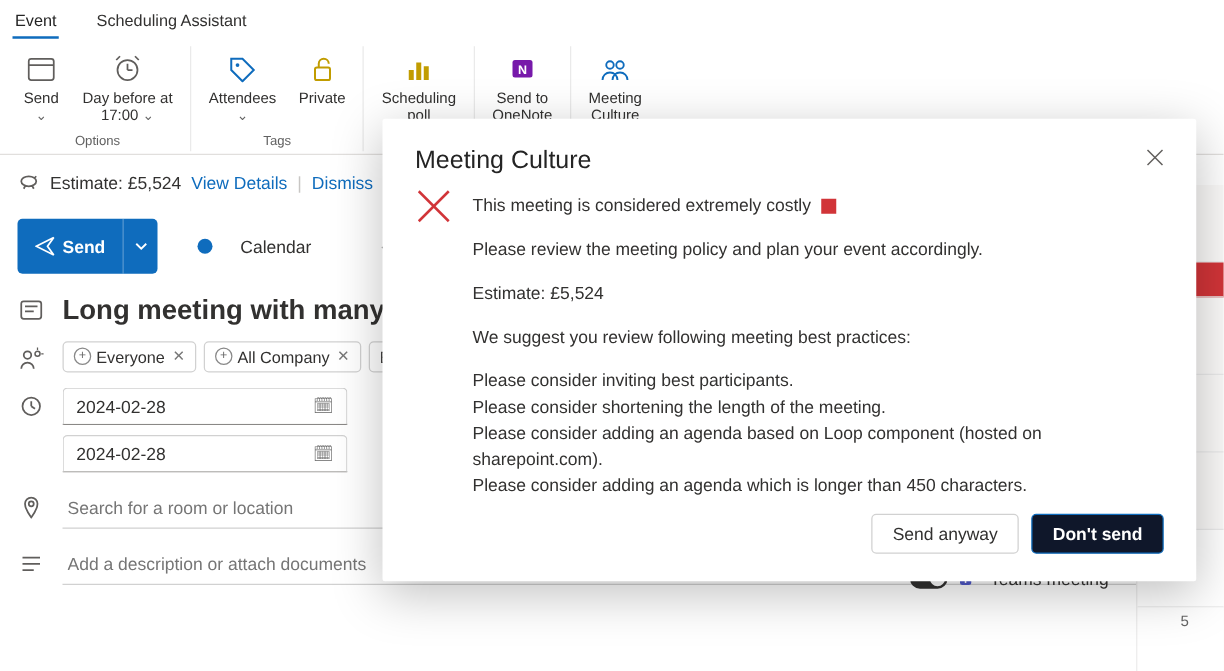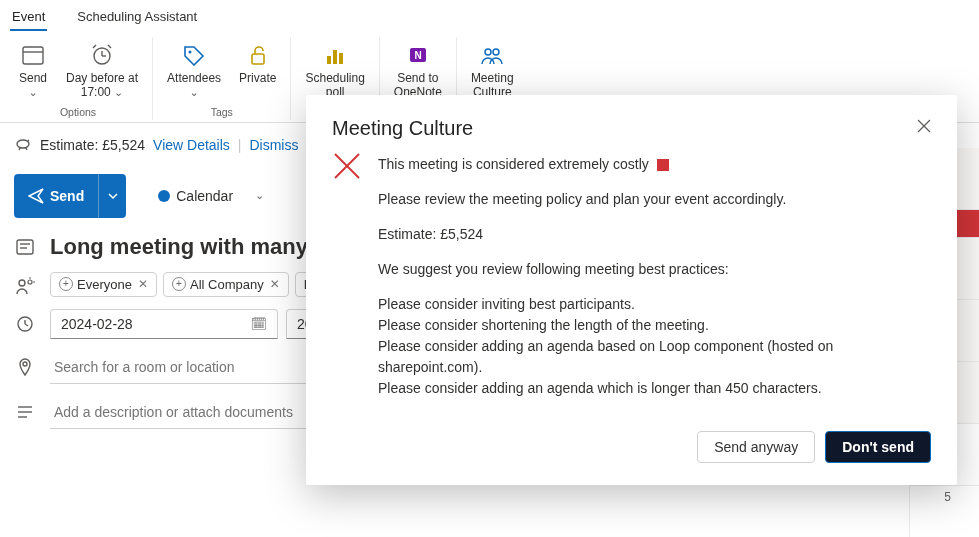--- a/index.html
+++ b/index.html
@@ -25,36 +25,36 @@
 .estimate-bar .icon { color: #605e5c; }
 .link-blue { color: #0f6cbd; cursor: pointer; }
 .sep { color: #c8c6c4; }
 
 
 .send-row { display: flex; align-items: center; gap: 10px; padding: 6px 14px 10px 14px; }
 .send-btn { background: #0f6cbd; color: #fff; border: none; border-radius: 4px; display: flex; align-items: stretch; height: 44px; overflow: hidden; cursor: pointer; }
 .send-btn-main { display: flex; align-items: center; gap: 6px; padding: 0 14px; font-weight: 600; font-size: 14px; }
 .send-btn-drop { width: 28px; display: flex; align-items: center; justify-content: center; border-left: 1px solid rgba(255,255,255,0.3); }
 .calendar-dot { width: 12px; height: 12px; border-radius: 50%; background: #0f6cbd; }
-.calendar-label { font-size: 14px; color: #323130; display: flex; align-items: center; gap: 6px; }
+.calendar-label { font-size: 14px; color: #323130; display: flex; align-items: center; gap: 22px; }
 .calendar-label .chev-d { color: #616161; }
 
 
 .form-row { display: flex; align-items: center; gap: 14px; padding: 6px 14px; }
 .form-icon { width: 22px; display: flex; justify-content: center; color: #616161; }
 .title-input { font-size: 22px; font-weight: 600; color: #323130; border: none; outline: none; flex: 1; background: transparent; }
 .chips { display: flex; flex-wrap: wrap; gap: 6px; }
 .chip { display: flex; align-items: center; gap: 4px; border: 1px solid #d1d1d1; border-radius: 4px; padding: 4px 8px; font-size: 13px; background: #fff; color: #323130; }
 .chip.yellow { background: #fff4ce; border-color: #f0e0a1; }
 .chip .plus { width: 14px; height: 14px; border-radius: 50%; border: 1px solid #888; display: flex; align-items: center; justify-content: center; font-size: 10px; line-height: 1; color: #666; }
 .chip .x { color: #777; font-size: 12px; margin-left: 2px; cursor: pointer; }
 .date-input { border: 1px solid #d1d1d1; border-bottom: 1px solid #8a8886; border-radius: 4px 4px 0 0; padding: 6px 10px; font-size: 14px; width: 228px; display: flex; justify-content: space-between; align-items: center; background: #fff; }
 .date-input .cal-icon { color: #666; font-size: 13px; }
 .field-input { border: none; border-bottom: 1px solid #d1d1d1; padding: 8px 4px; font-size: 14px; color: #666; flex: 1; background: transparent; }
-.dates-col { display: flex; gap: 8px; justify-content: center; }
+.dates-col { display: flex; flex-direction: column; gap: 8px; justify-content: center; }
 
 
 .cal-strip { position: absolute; right: 0; top: 148px; width: 70px; border-left: 1px solid #eaeaea; background: #faf9f8; height: 390px; }
 .cal-cell { height: 62px; border-bottom: 1px solid #eaeaea; display: flex; align-items: flex-start; justify-content: flex-end; padding: 4px 28px 4px 4px; font-size: 12px; color: #666; }
 .cal-cell.red { background: #d13438; color: #fff; justify-content: center; align-items: center; font-weight: 600; }
 .cal-cell.sel { background: #fff; }
 
 
 
 .teams-row { position: absolute; right: 92px; top: 454px; display: flex; align-items: center; gap: 8px; font-size: 14px; color: #323130; }
@@ -65,21 +65,21 @@
 .overlay { position: absolute; top: 95px; left: 306px; right: 22px; background: #fff; box-shadow: 0 10px 40px rgba(0,0,0,0.25); border-radius: 2px; padding: 22px 26px; z-index: 50; }
 .overlay-header { display: flex; justify-content: space-between; align-items: flex-start; }
 .overlay-title { font-size: 20px; font-weight: 400; color: #242424; }
 .close-x { font-size: 18px; color: #605e5c; cursor: pointer; background: none; border: none; }
 .overlay-body { display: flex; gap: 16px; margin-top: 14px; }
 .bigx { color: #d13438; font-size: 34px; font-weight: 300; margin-top: -4px; }
 .overlay-text { font-size: 14px; color: #323130; line-height: 1.5; flex: 1; }
 .overlay-text p { margin-bottom: 14px; }
 .overlay-text p.tight { margin-bottom: 0; }
 .red-sq { display: inline-block; width: 12px; height: 12px; background: #d13438; vertical-align: middle; margin-left: 4px; }
-.overlay-buttons { display: flex; justify-content: flex-end; gap: 10px; margin-top: 32px; }
+.overlay-buttons { display: flex; justify-content: flex-end; gap: 10px; margin-top: 12px; }
 .btn { padding: 7px 16px; font-size: 14px; border-radius: 4px; cursor: pointer; }
 .btn-sec { background: #fff; border: 1px solid #d1d1d1; color: #323130; }
 .btn-pri { background: #0f172a; border: 1px solid #0f6cbd; color: #fff; font-weight: 600; }
 
 .chev-d { font-size: 11px; color: #616161; }
 </style>
 </head>
 <body>
 
 <div class="tabs">

